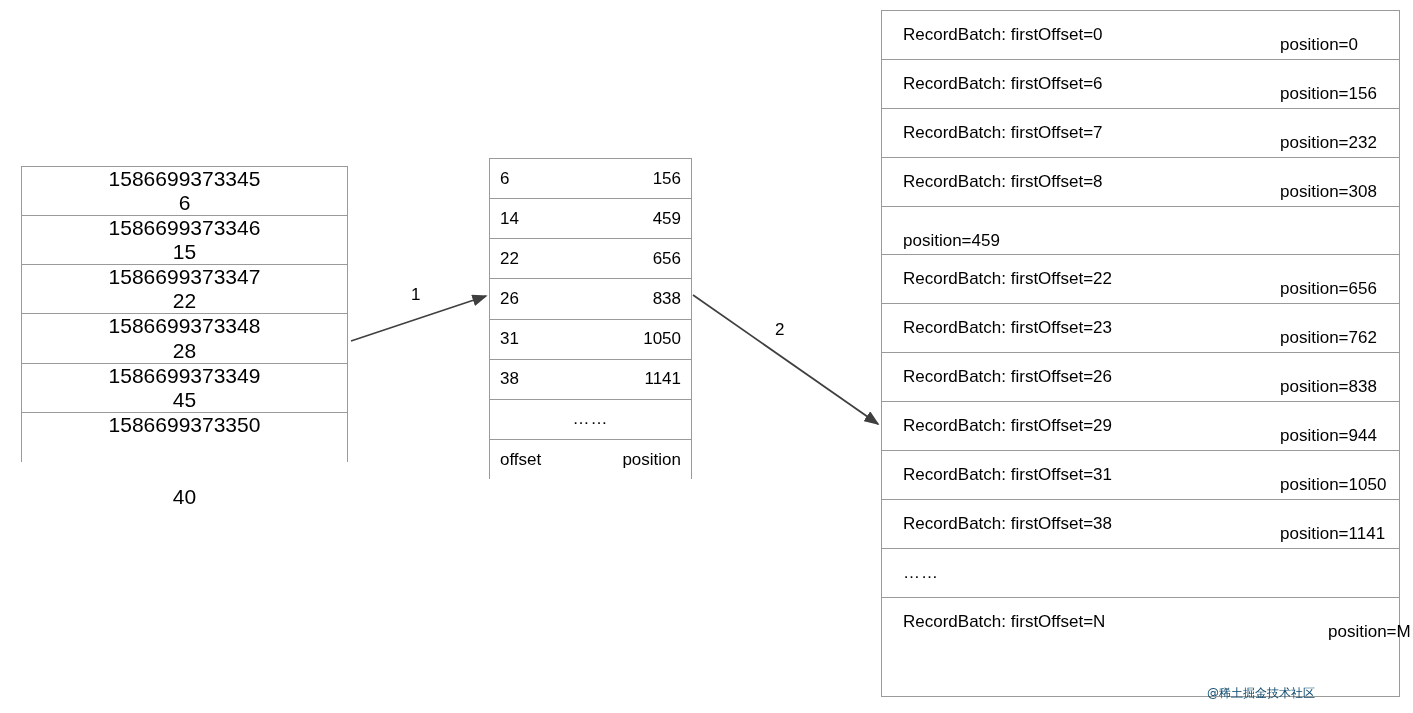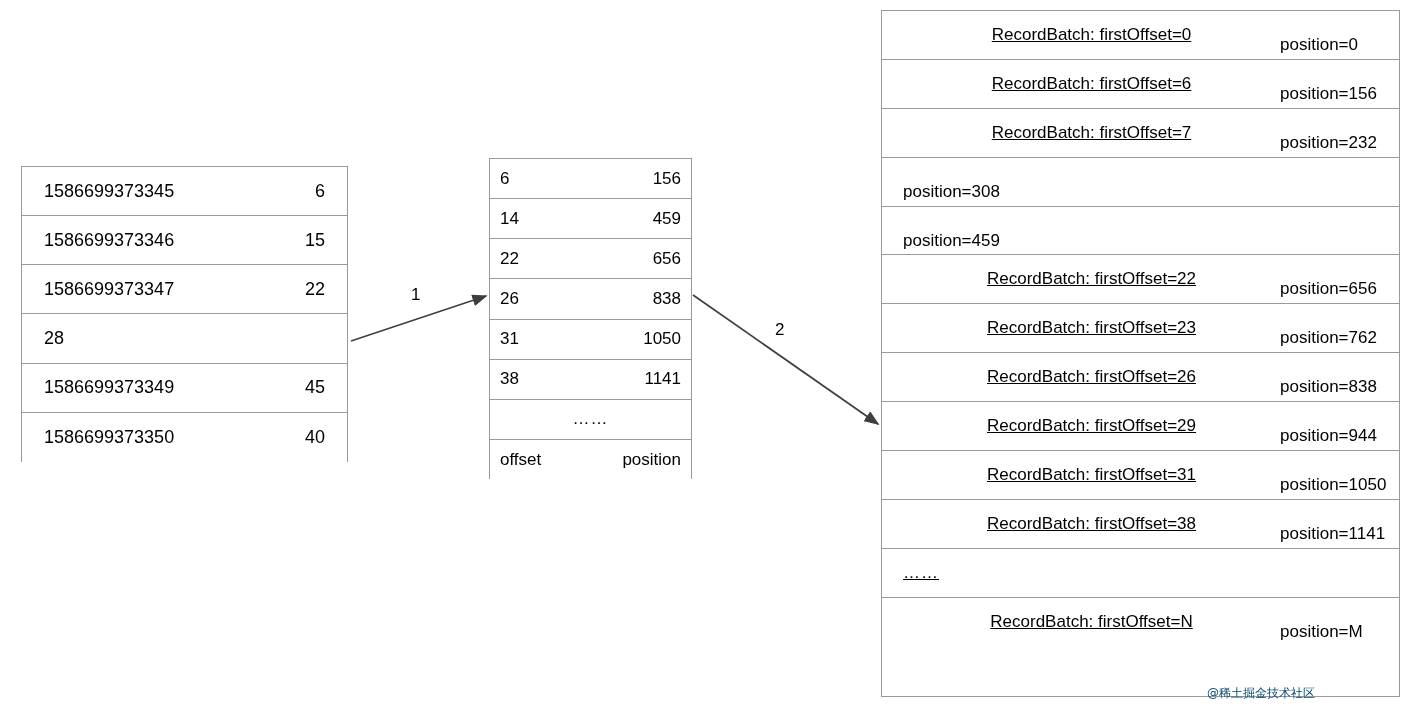--- a/index.html
+++ b/index.html
@@ -24,33 +24,34 @@
     background: #ffffff;
   }
   .row {
     box-sizing: border-box;
     display: flex;
     align-items: center;
     border-bottom: 1px solid #9a9a9a;
     background: #ffffff;
     color: #000000;
   }
-  .row:last-child { border-bottom: none; }
+  .row:last-child { border-bottom: none; gap: 48px; }
 
   
   #left-table {
     left: 21px;
     top: 166px;
     width: 327px;
     height: 296px;
   }
   #left-table .row {
     height: 49.1667px;
     padding: 0 22px 0 22px;
-    font-size: 18px;
+    font-size: 21px;
+    flex-direction: column;
   }
   #left-table .c1 { flex: 1 1 auto; text-align: left; white-space: nowrap; }
   #left-table .c2 { flex: 0 0 auto; text-align: right; white-space: nowrap; }
 
   
   #middle-table {
     left: 489px;
     top: 158px;
     width: 203px;
     height: 321px;
@@ -78,23 +79,22 @@
     width: 519px;
     height: 687px;
   }
   #right-table .row {
     height: 48.9px;
     padding: 0 0 0 21px;
     font-size: 17px;
   }
   #right-table .c1 {
     flex: 0 0 377px;
-    text-align: center;
+    text-align: left;
     white-space: nowrap;
-    text-decoration: underline;
   }
   #right-table .c2 {
     flex: 1 1 auto;
     text-align: left;
     white-space: nowrap;
     margin-top: 20px;
   }
   #right-table .row.ellipsis .c1 {
     flex: 0 0 auto;
     letter-spacing: 1px;
@@ -141,20 +141,21 @@
     </div>
     <div class="row">
       <span class="c1">1586699373346</span>
       <span class="c2">15</span>
     </div>
     <div class="row">
       <span class="c1">1586699373347</span>
       <span class="c2">22</span>
     </div>
     <div class="row">
+      <span class="c1">1586699373348</span>
       <span class="c2">28</span>
     </div>
     <div class="row">
       <span class="c1">1586699373349</span>
       <span class="c2">45</span>
     </div>
     <div class="row">
       <span class="c1">1586699373350</span>
       <span class="c2">40</span>
     </div>
@@ -201,20 +202,21 @@
     </div>
     <div class="row">
       <span class="c1">RecordBatch: firstOffset=6</span>
       <span class="c2">position=156</span>
     </div>
     <div class="row">
       <span class="c1">RecordBatch: firstOffset=7</span>
       <span class="c2">position=232</span>
     </div>
     <div class="row">
+      <span class="c1">RecordBatch: firstOffset=8</span>
       <span class="c2">position=308</span>
     </div>
     <div class="row">
       <span class="c2">position=459</span>
     </div>
     <div class="row">
       <span class="c1">RecordBatch: firstOffset=22</span>
       <span class="c2">position=656</span>
     </div>
     <div class="row">

